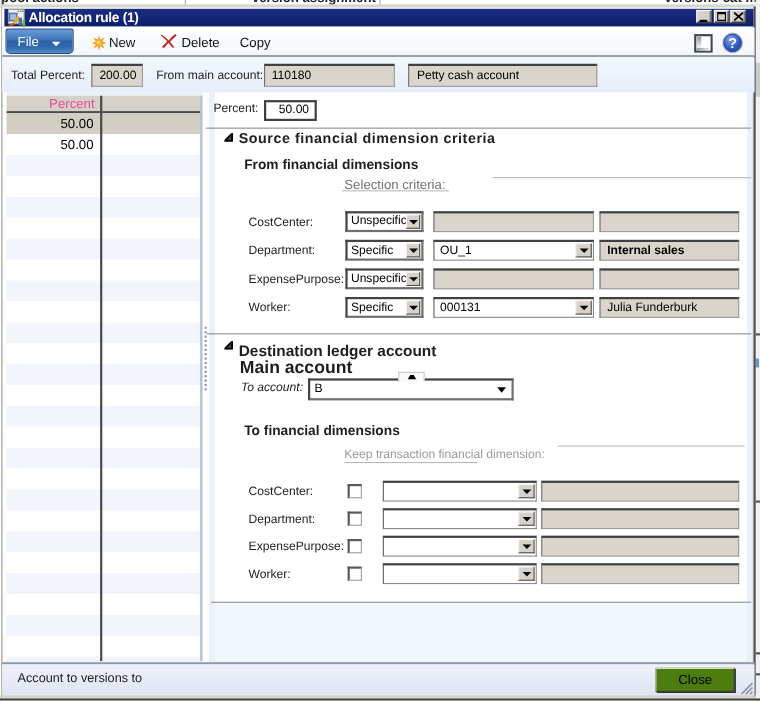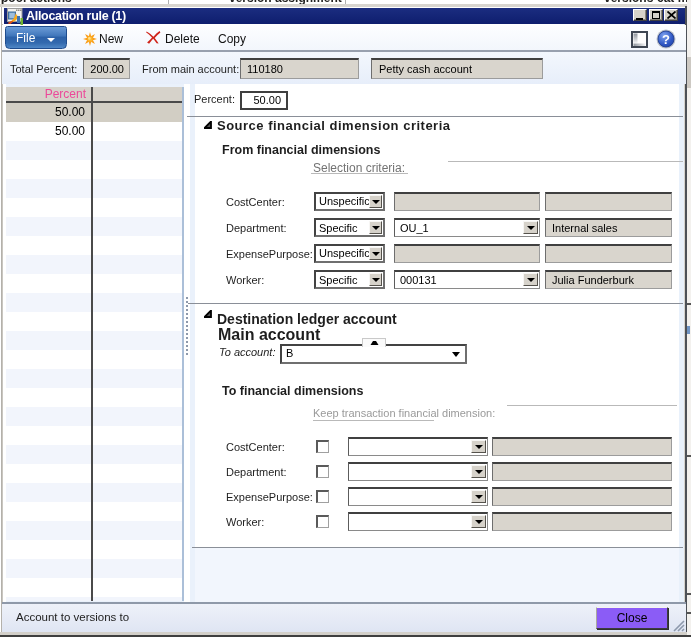--- a/index.html
+++ b/index.html
@@ -250,21 +250,21 @@
     </div>
   <div class="grayfield" style="left:394px;top:192px;width:146px;height:19px;"></div>
   <div class="grayfield" style="left:545px;top:192px;width:127px;height:19px;"></div>
 
   <div class="lbl" style="left:226px;top:222px;">Department:</div>
   <div class="combo2" style="left:314px;top:218px;width:71px;height:19px;">
       <span style="position:absolute;left:3px;top:2px;">Specific</span>
       <span class="arrowbtn" style="right:1px;top:1px;width:13px;height:13px;"></span>
     </div>
   <div class="whitefield" style="left:394px;top:218px;width:146px;height:19px;padding:2px 0 0 5px;">OU_1<span class="arrowbtn" style="right:1px;top:1px;width:15px;height:13px;"></span></div>
-  <div class="grayfield" style="left:545px;top:218px;width:127px;height:19px;padding:2px 0 0 6px;">Internal sales</div>
+  <div class="grayfield" style="left:545px;top:218px;width:127px;height:19px;padding:2px 0 0 6px;font-weight:bold;">Internal sales</div>
 
   <div class="lbl" style="left:226px;top:248px;">ExpensePurpose:</div>
   <div class="combo2" style="left:314px;top:244px;width:71px;height:19px;">
       <span style="position:absolute;left:3px;top:1px;">Unspecific</span>
       <span class="arrowbtn" style="right:1px;top:1px;width:13px;height:13px;"></span>
     </div>
   <div class="grayfield" style="left:394px;top:244px;width:146px;height:19px;"></div>
   <div class="grayfield" style="left:545px;top:244px;width:127px;height:19px;"></div>
 
   <div class="lbl" style="left:226px;top:274px;">Worker:</div>
@@ -325,21 +325,21 @@
   <div class="whitefield" style="left:348px;top:512px;width:140px;height:19px;">
       <span class="arrowbtn" style="right:1px;top:1px;width:15px;height:13px;"></span>
     </div>
   <div class="grayfield" style="left:492px;top:512px;width:180px;height:19px;"></div>
 
   <div class="sep" style="left:192px;top:547px;width:491px;"></div>
 
   <div class="abs" style="left:2px;top:602px;width:684px;height:2px;background:#8f99a9;"></div>
   <div class="abs" style="left:2px;top:604px;width:684px;height:28px;background:linear-gradient(#eef1f9,#dfe5f3);"></div>
   <div class="lbl" style="left:16px;top:611px;font-size:11.5px;color:#222;">Account to versions to</div>
-  <div class="abs" style="left:596px;top:607px;width:72px;height:22px;background:#8b5cf6;border:1px solid;border-color:#f5f3ef #3c3c3c #3c3c3c #aaa79f;box-shadow:1px 1px 0 #2f2f2f;">
+  <div class="abs" style="left:596px;top:607px;width:72px;height:22px;background:#4d7c0f;border:1px solid;border-color:#f5f3ef #3c3c3c #3c3c3c #aaa79f;box-shadow:1px 1px 0 #2f2f2f;">
     <div class="abs" style="left:0;top:3px;width:100%;text-align:center;font-size:12px;color:#000;">Close</div>
   </div>
   <svg class="abs" style="left:671px;top:618px;" width="14" height="14" viewBox="0 0 14 14">
     <path d="M13 3 L3 13 M13 7 L7 13 M13 11 L11 13" stroke="#8e99ac" stroke-width="1.6" fill="none"></path>
   </svg>
 
   <div class="abs" style="left:0px;top:632px;width:687px;height:2.5px;background:#d3d0ca;"></div>
   <div class="abs" style="left:0px;top:634.5px;width:691px;height:2.5px;background:#3f3f3f;"></div>
 
 </div>

